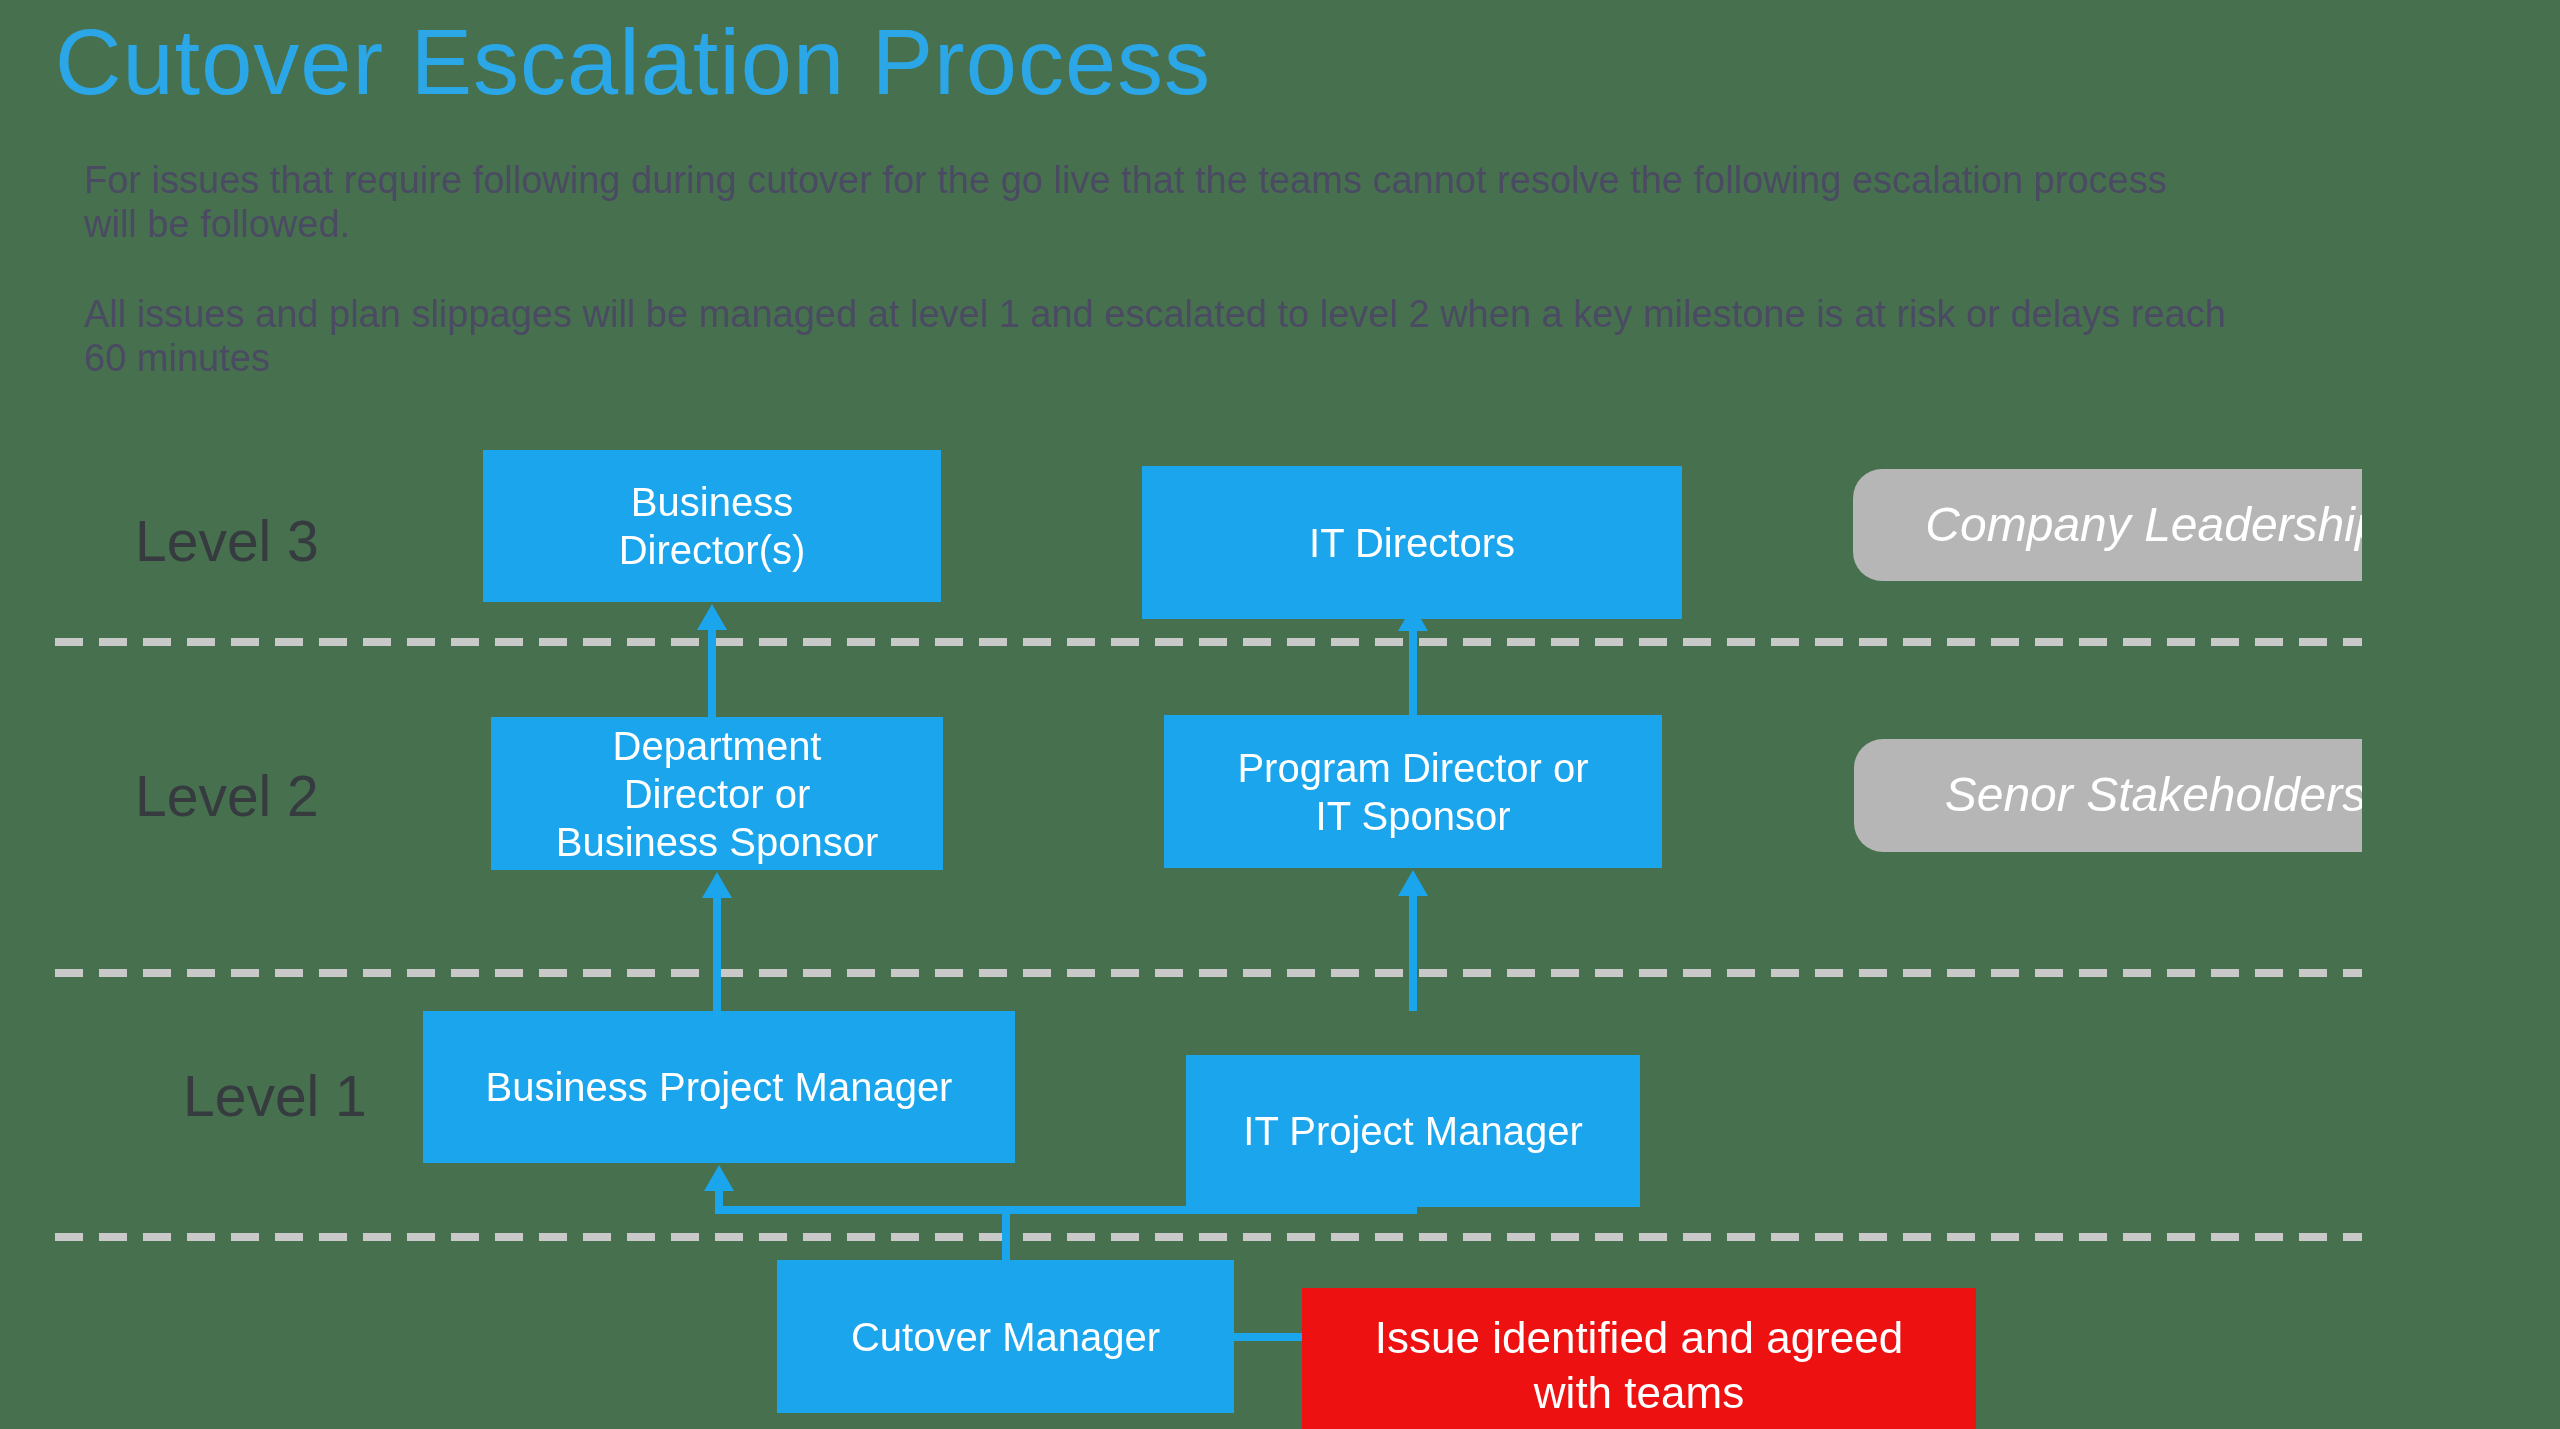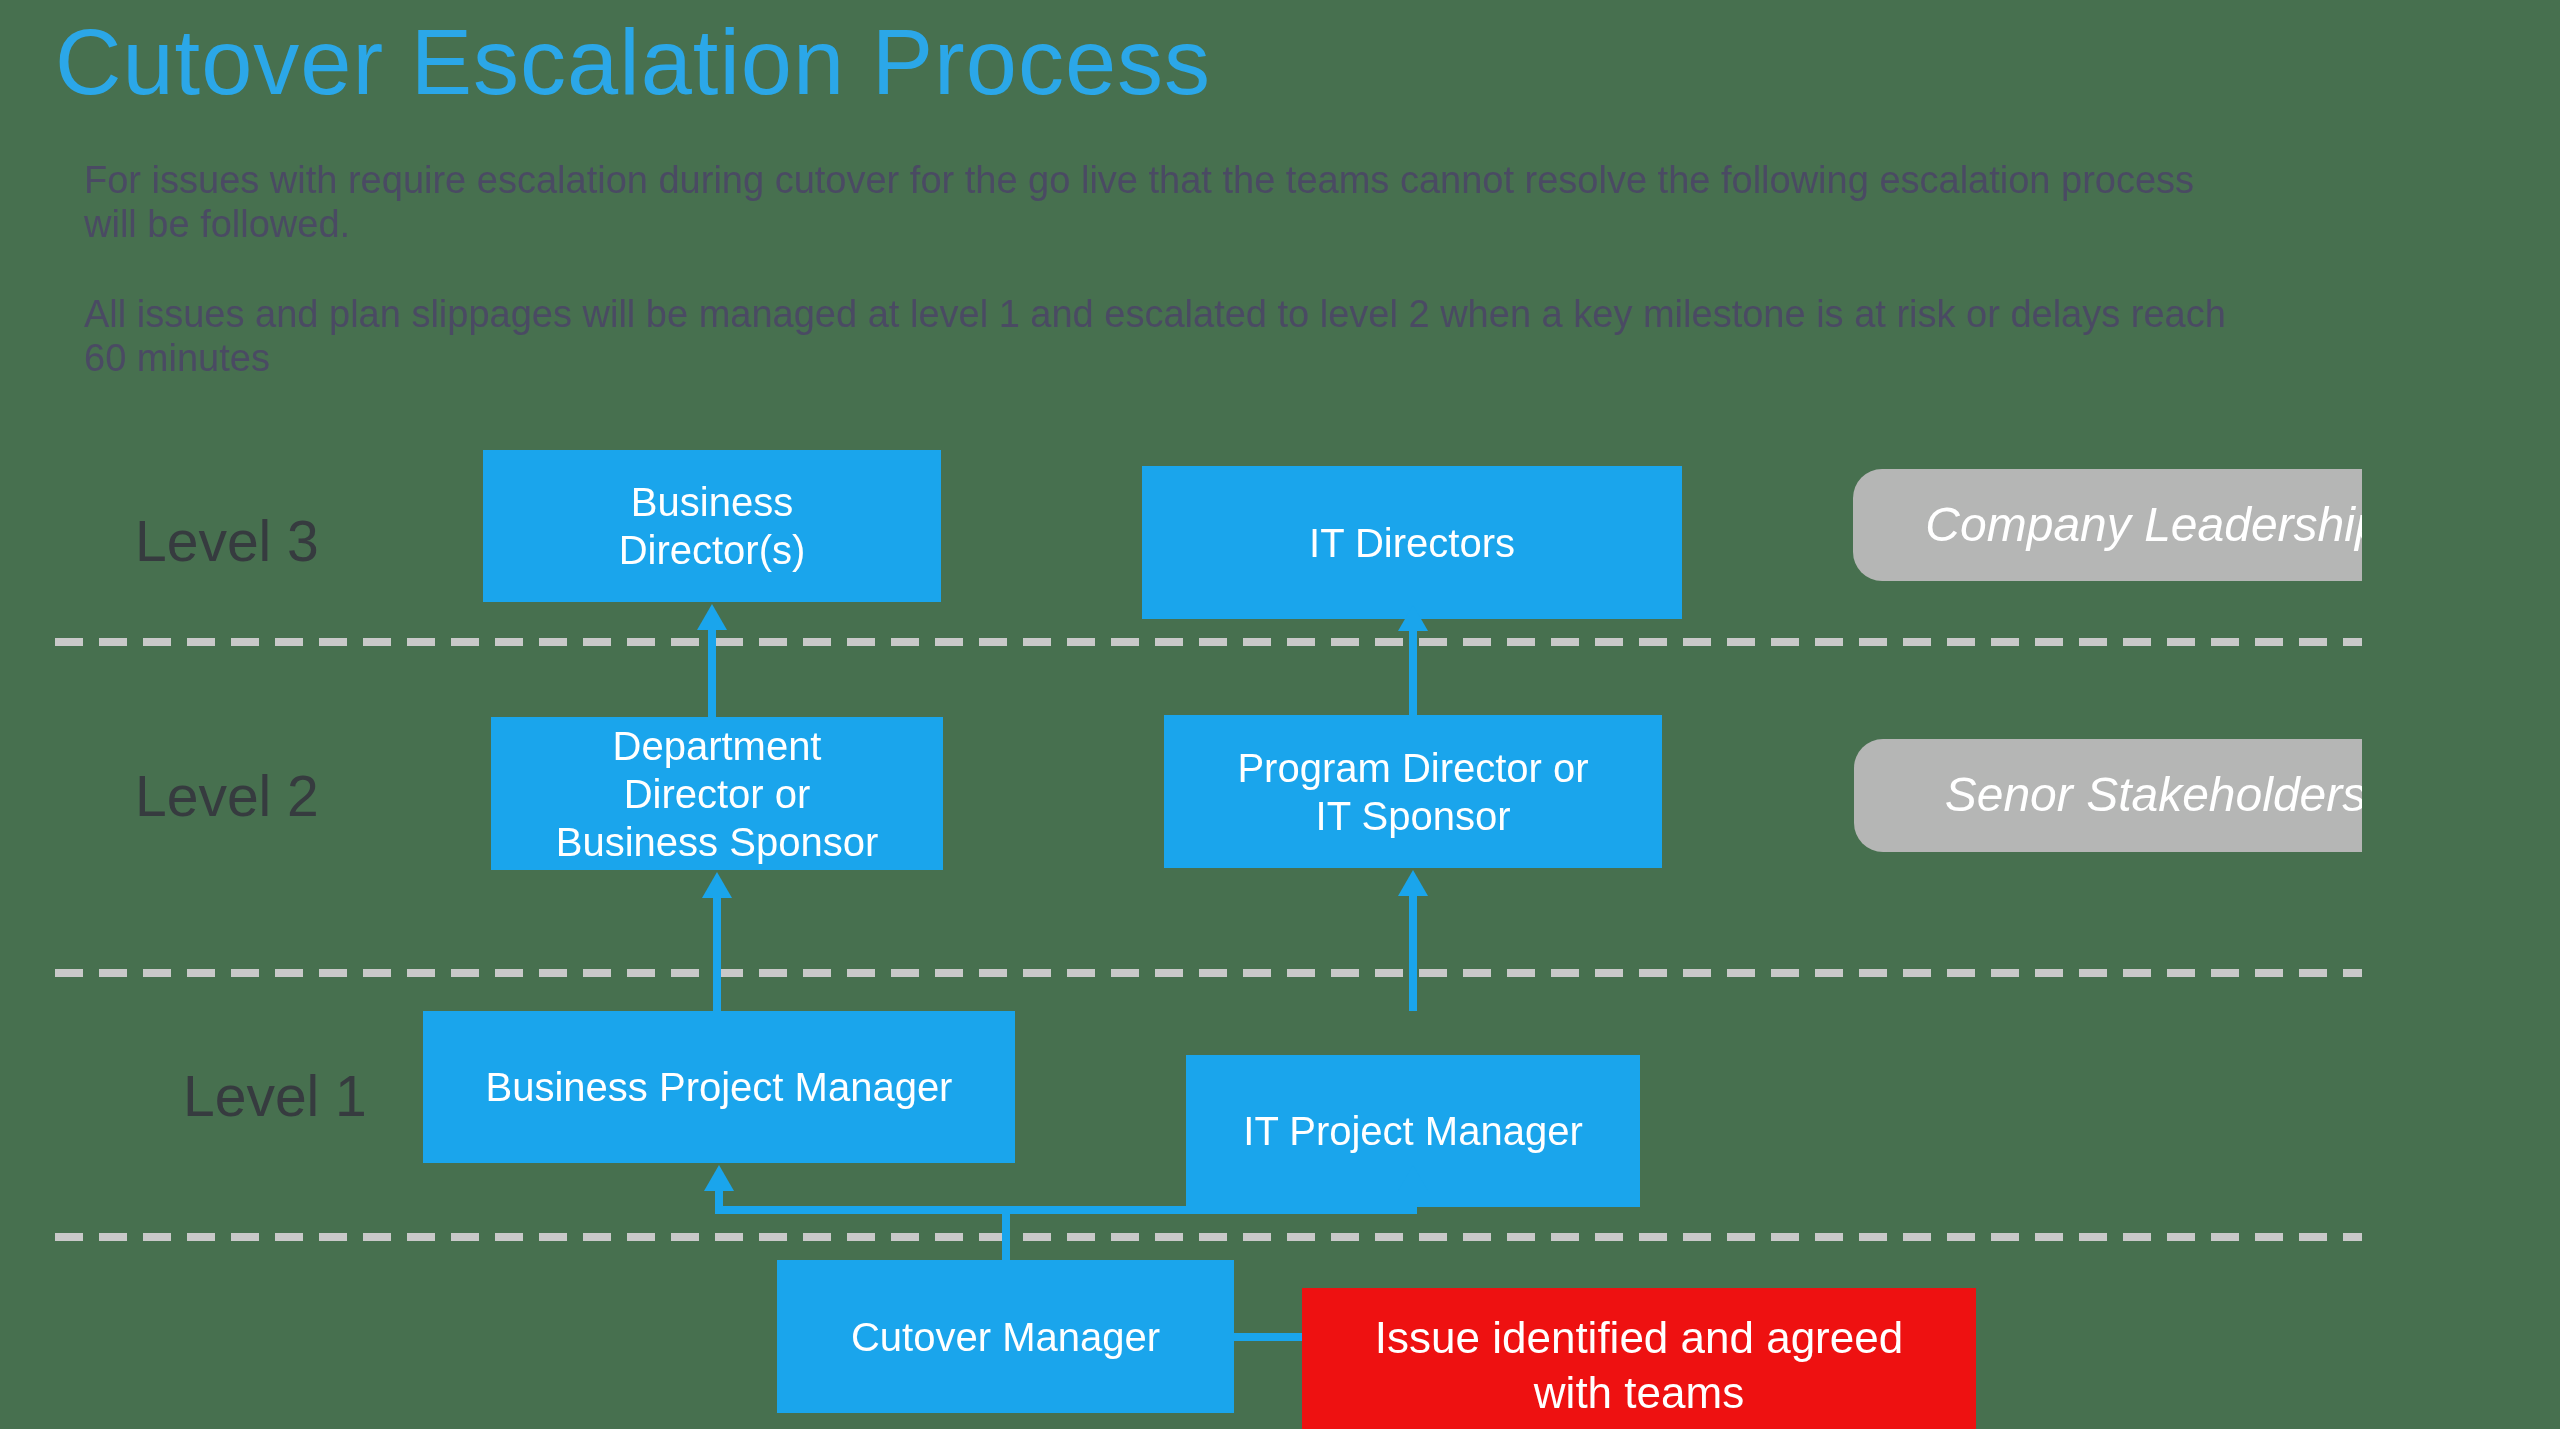--- a/index.html
+++ b/index.html
@@ -104,21 +104,21 @@
     border-right:15px solid transparent;
     border-bottom:26px solid #1AA5EC;
   }
 </style>
 </head>
 <body>
 
 <div id="stage">
 
   <div class="title">Cutover Escalation Process</div>
-  <div class="intro p1 pre">For issues with require escalation during cutover for the go live that the teams cannot resolve the following escalation process
+  <div class="intro p1 pre">For issues that require following during cutover for the go live that the teams cannot resolve the following escalation process
 will be followed.</div>
   <div class="intro p2 pre">All issues and plan slippages will be managed at level 1 and escalated to level 2 when a key milestone is at risk or delays reach
 60 minutes</div>
 
   <div class="level-label" style="top:513px;">Level 3</div>
   <div class="bluebox pre" style="left:483px;top:450px;width:458px;height:152px;">Business
 Director(s)</div>
   <div class="bluebox" style="left:1142px;top:450px;width:540px;height:153px;margin-top:16px;">IT Directors</div>
   <div class="graybox" style="left:1853px;top:469px;width:601px;height:112px;">Company Leadership</div>
 

